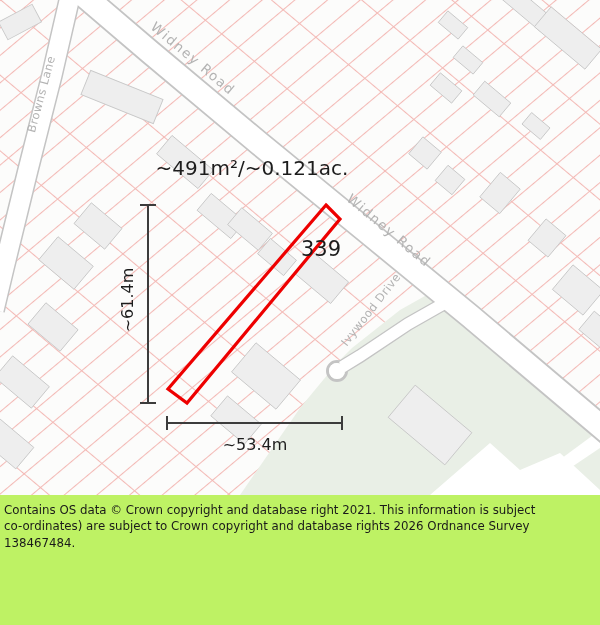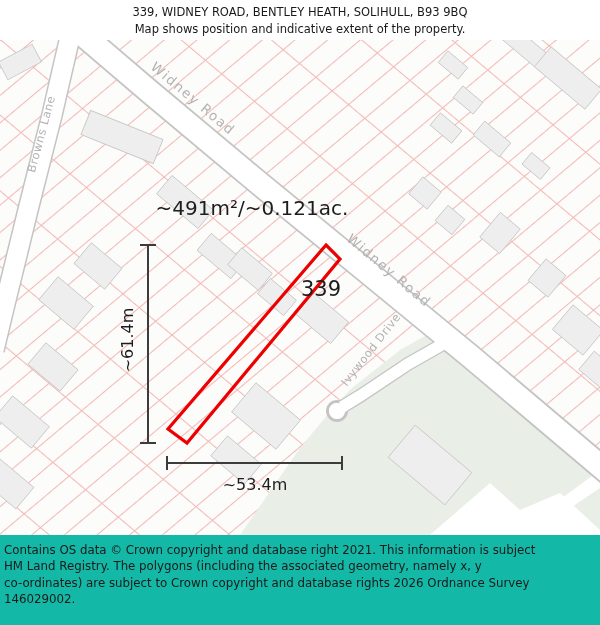--- a/index.html
+++ b/index.html
@@ -29,32 +29,28 @@
   .casing{fill:none;stroke:var(--road-casing)}
   .roadfill{fill:none;stroke:#ffffff}
   .red-parcel{fill:none;stroke:var(--parcel-outline);stroke-width:3.2;stroke-linejoin:miter}
   .dim{stroke:var(--dimension);stroke-width:2}
   .map-label{fill:#1c1c1c}
   .dim-label{font-size:16px}
   .area-label{font-size:20px}
   .plot-label{font-size:21px}
   .road-label{fill:var(--road-label);font-size:13.5px;letter-spacing:1.5px}
   .road-label-sm{fill:var(--road-label);font-size:11.5px;letter-spacing:0.5px}
-  .footer{flex:1;padding:7px 5px 0 4px;background:#14b8a6}
+  .footer{flex:1;padding:7px 5px 0 4px;background:#bef264}
   .footer div{font-size:11.8px;line-height:16.3px;white-space:nowrap}
 </style>
 </head>
 <body>
 
 <div class="page">
 
-  <div class="header">
-    <div class="line1">339, WIDNEY ROAD, BENTLEY HEATH, SOLIHULL, B93 9BQ</div>
-    <div class="line2">Map shows position and indicative extent of the property.</div>
-  </div>
 
   <div class="map-wrap">
     <svg width="600" height="495" viewBox="0 0 600 495">
       <defs>
         <pattern id="hatchPerp" width="21" height="21" patternUnits="userSpaceOnUse" patternTransform="rotate(50)">
           <line x1="0.5" y1="0" x2="0.5" y2="21" class="pinkline"></line>
         </pattern>
         <pattern id="hatchPara" width="58" height="58" patternUnits="userSpaceOnUse" patternTransform="rotate(-50)">
           <line x1="0.5" y1="0" x2="0.5" y2="58" class="pinkline"></line>
         </pattern>
@@ -134,18 +130,17 @@
         <line class="dim" x1="167" y1="423" x2="342" y2="423"></line>
         <line class="dim" x1="167" y1="416" x2="167" y2="430"></line>
         <line class="dim" x1="342" y1="416" x2="342" y2="430"></line>
         <text class="map-label dim-label" x="255" y="450" text-anchor="middle">~53.4m</text>
       </g>
     </svg>
   </div>
 
   <div class="footer">
     <div>Contains OS data © Crown copyright and database right 2021. This information is subject</div>
-    <div>HM Land Registry. The polygons (including the associated geometry, namely x, y</div>
     <div>co-ordinates) are subject to Crown copyright and database rights 2026 Ordnance Survey</div>
-    <div>146029002.</div>
+    <div>138467484.</div>
   </div>
 
 </div>
 
 </body></html>

